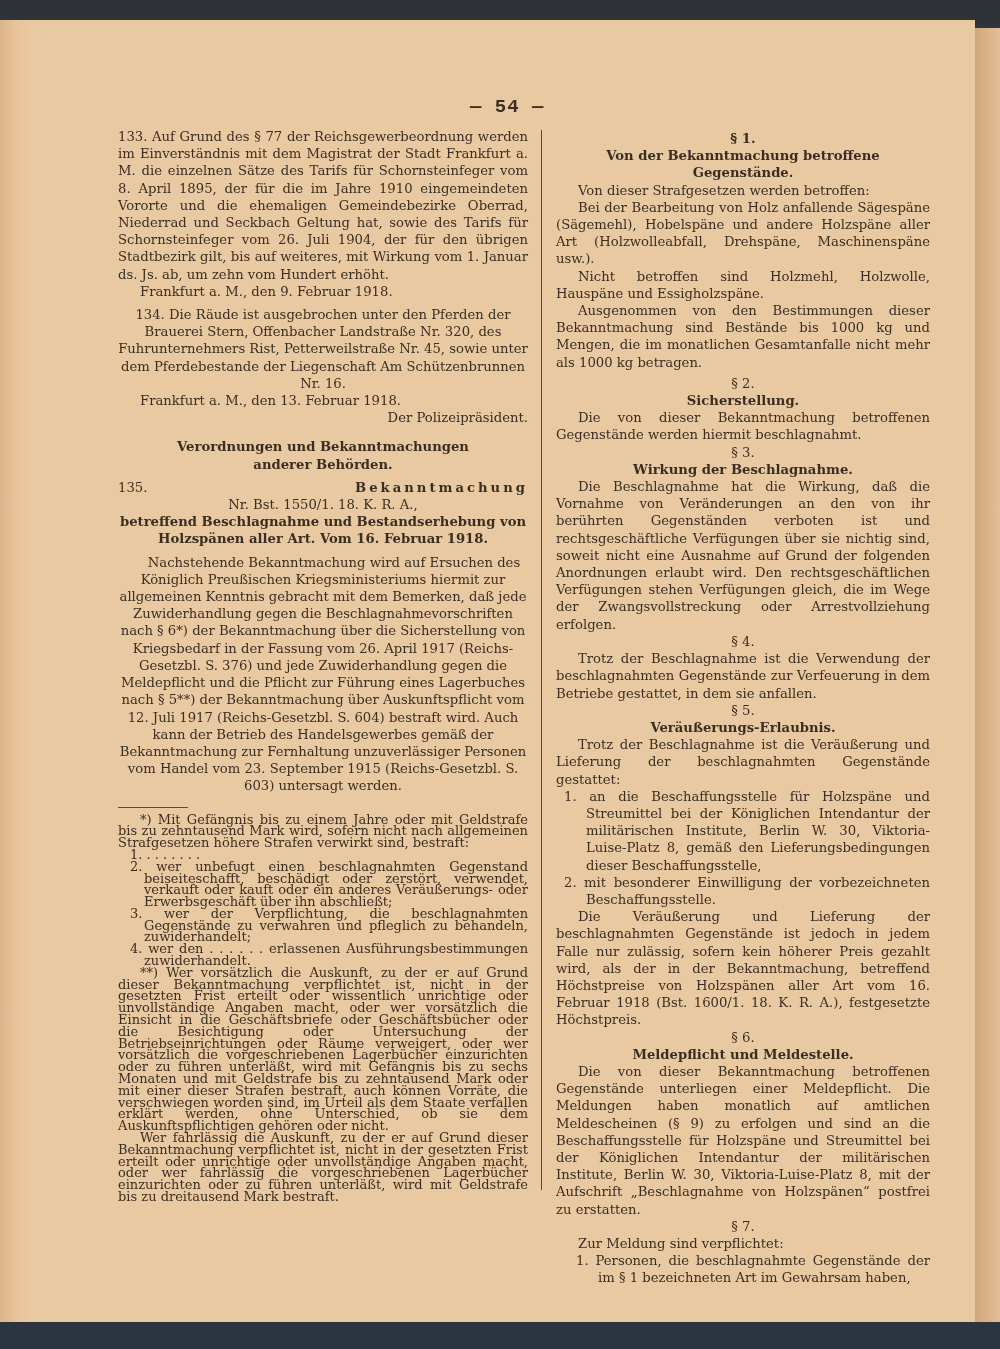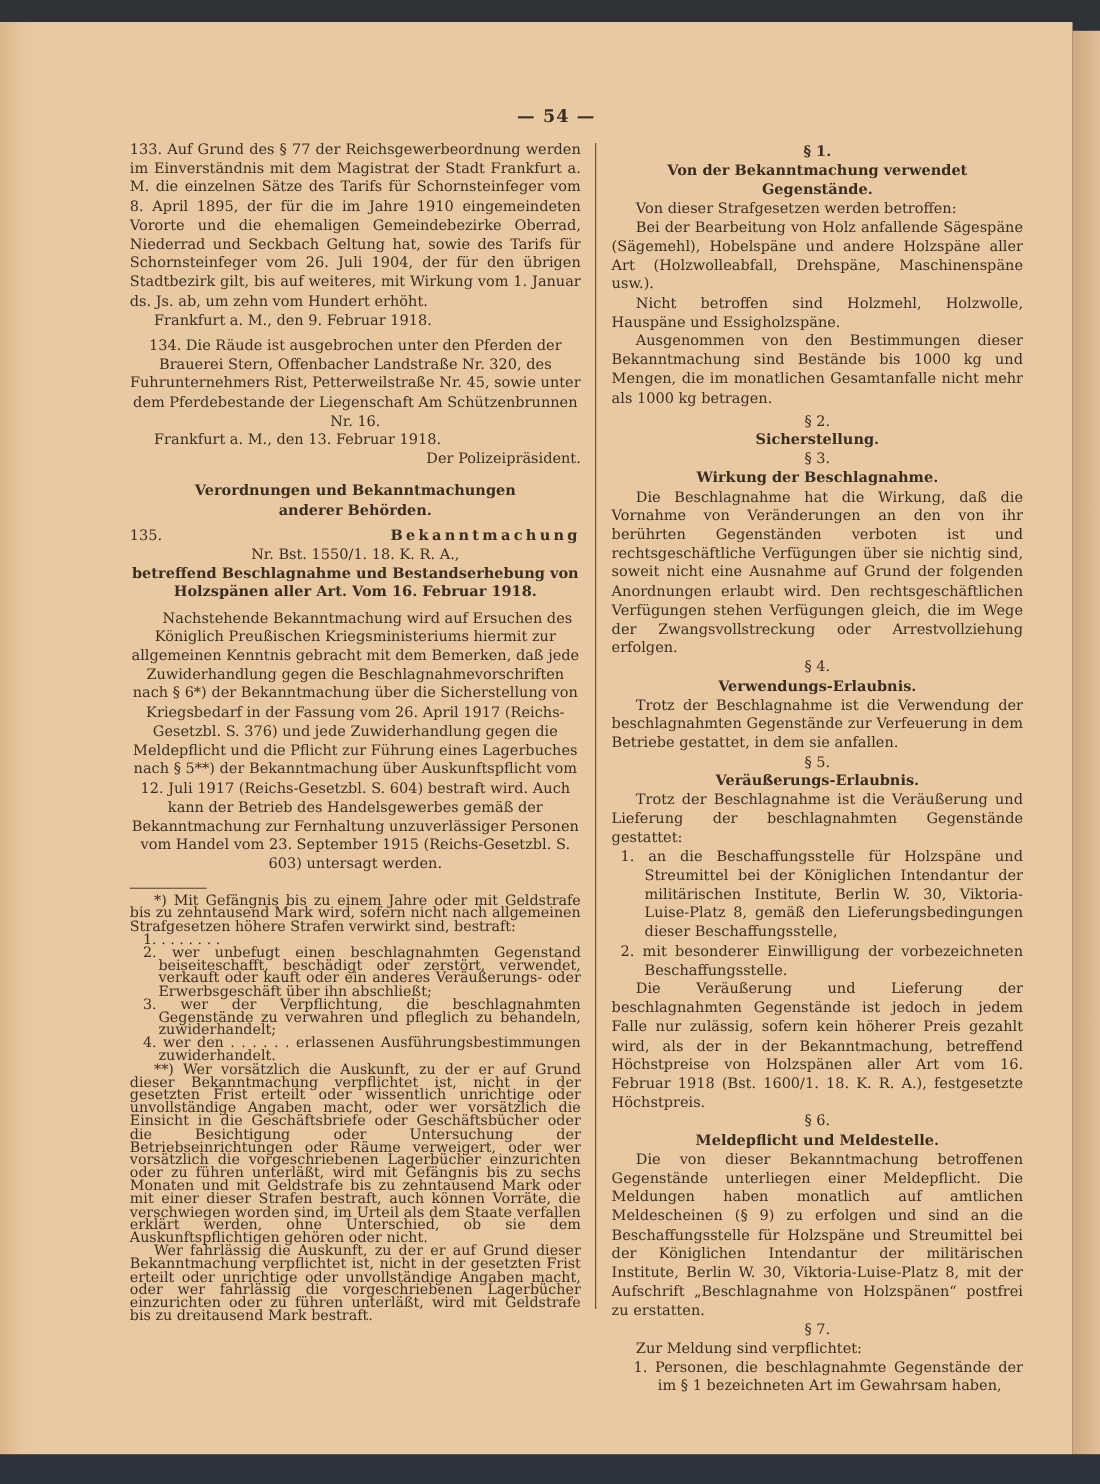--- a/index.html
+++ b/index.html
@@ -2,21 +2,21 @@
 <html><head>
 <meta charset="utf-8">
 <style>
   html, body { margin:0; padding:0; }
   body { width:1000px; height:1349px; position:relative; overflow:hidden; background:#2e3440; font-family:"DejaVu Serif", serif; color:#3a2e22; }
   .topband { position:absolute; left:0; top:0; width:1000px; height:26px; background:#2f3338; }
   .botband { position:absolute; left:0; top:1322px; width:1000px; height:27px; background:#2c3440; }
   .page { position:absolute; left:0; top:20px; width:975px; height:1305px; background:#e9c9a2; }
   .page .leftedge { position:absolute; left:0; top:0; width:30px; height:100%; background:linear-gradient(90deg,#dcb48a,#e7c59c 60%,#e9c9a2); }
   .rightpage { position:absolute; left:975px; top:28px; width:25px; height:1297px; background:linear-gradient(90deg,#cfa77d,#e3bf97); }
-  .pagenum { position:absolute; left:470px; top:96px; font-size:16px; font-weight:bold; letter-spacing:1px; }
+  .pagenum { position:absolute; left:470px; top:96px; font-size:19px; font-weight:bold; letter-spacing:1px;font-family:Liberation Mono, monospace; }
   .col { position:absolute; font-size:13.2px; line-height:17.2px; text-align:justify; }
   .colL { left:118px; top:128px; width:410px; }
   .colR { left:556px; top:130px; width:374px; }
   .divider { position:absolute; left:541px; top:130px; width:1px; height:1060px; background:#5b4a3a; }
   p { margin:0; }
   .indent { text-indent:22px; }
   .c { text-align:center; }
   .r { text-align:right; }
   .b { font-weight:bold; }
   .sp { letter-spacing:3px; }
@@ -63,35 +63,35 @@
     <p class="fnli">2. wer unbefugt einen beschlagnahmten Gegenstand beiseiteschafft, beschädigt oder zerstört, verwendet, verkauft oder kauft oder ein anderes Veräußerungs- oder Erwerbsgeschäft über ihn abschließt;</p>
     <p class="fnli">3. wer der Verpflichtung, die beschlagnahmten Gegenstände zu verwahren und pfleglich zu behandeln, zuwiderhandelt;</p>
     <p class="fnli">4. wer den . . . . . . erlassenen Ausführungsbestimmungen zuwiderhandelt.</p>
     <p class="indent">**) Wer vorsätzlich die Auskunft, zu der er auf Grund dieser Bekanntmachung verpflichtet ist, nicht in der gesetzten Frist erteilt oder wissentlich unrichtige oder unvollständige Angaben macht, oder wer vorsätzlich die Einsicht in die Geschäftsbriefe oder Geschäftsbücher oder die Besichtigung oder Untersuchung der Betriebseinrichtungen oder Räume verweigert, oder wer vorsätzlich die vorgeschriebenen Lagerbücher einzurichten oder zu führen unterläßt, wird mit Gefängnis bis zu sechs Monaten und mit Geldstrafe bis zu zehntausend Mark oder mit einer dieser Strafen bestraft, auch können Vorräte, die verschwiegen worden sind, im Urteil als dem Staate verfallen erklärt werden, ohne Unterschied, ob sie dem Auskunftspflichtigen gehören oder nicht.</p>
     <p class="indent">Wer fahrlässig die Auskunft, zu der er auf Grund dieser Bekanntmachung verpflichtet ist, nicht in der gesetzten Frist erteilt oder unrichtige oder unvollständige Angaben macht, oder wer fahrlässig die vorgeschriebenen Lagerbücher einzurichten oder zu führen unterläßt, wird mit Geldstrafe bis zu dreitausend Mark bestraft.</p>
   </div>
 </div>
 
 <div class="col colR">
   <p class="c b">§ 1.</p>
-  <p class="c b">Von der Bekanntmachung verwendet Gegenstände.</p>
+  <p class="c b">Von der Bekanntmachung betroffene Gegenstände.</p>
   <p class="indent">Von dieser Strafgesetzen werden betroffen:</p>
   <p class="indent">Bei der Bearbeitung von Holz anfallende Sägespäne (Sägemehl), Hobelspäne und andere Holzspäne aller Art (Holzwolleabfall, Drehspäne, Maschinenspäne usw.).</p>
   <p class="indent">Nicht betroffen sind Holzmehl, Holzwolle, Hauspäne und Essigholzspäne.</p>
   <p class="indent">Ausgenommen von den Bestimmungen dieser Bekanntmachung sind Bestände bis 1000 kg und Mengen, die im monatlichen Gesamtanfalle nicht mehr als 1000 kg betragen.</p>
 
   <p class="c" style="margin-top:4px;">§ 2.</p>
   <p class="c b">Sicherstellung.</p>
+  <p class="indent">Die von dieser Bekanntmachung betroffenen Gegenstände werden hiermit beschlagnahmt.</p>
 
   <p class="c">§ 3.</p>
   <p class="c b">Wirkung der Beschlagnahme.</p>
   <p class="indent">Die Beschlagnahme hat die Wirkung, daß die Vornahme von Veränderungen an den von ihr berührten Gegenständen verboten ist und rechtsgeschäftliche Verfügungen über sie nichtig sind, soweit nicht eine Ausnahme auf Grund der folgenden Anordnungen erlaubt wird. Den rechtsgeschäftlichen Verfügungen stehen Verfügungen gleich, die im Wege der Zwangsvollstreckung oder Arrestvollziehung erfolgen.</p>
 
   <p class="c">§ 4.</p>
-  <p class="c b">Verwendungs-Erlaubnis.</p>
   <p class="indent">Trotz der Beschlagnahme ist die Verwendung der beschlagnahmten Gegenstände zur Verfeuerung in dem Betriebe gestattet, in dem sie anfallen.</p>
 
   <p class="c">§ 5.</p>
   <p class="c b">Veräußerungs-Erlaubnis.</p>
   <p class="indent">Trotz der Beschlagnahme ist die Veräußerung und Lieferung der beschlagnahmten Gegenstände gestattet:</p>
   <p class="li" style="margin-left:8px;">1. an die Beschaffungsstelle für Holzspäne und Streumittel bei der Königlichen Intendantur der militärischen Institute, Berlin W. 30, Viktoria-Luise-Platz 8, gemäß den Lieferungsbedingungen dieser Beschaffungsstelle,</p>
   <p class="li" style="margin-left:8px;">2. mit besonderer Einwilligung der vorbezeichneten Beschaffungsstelle.</p>
   <p class="indent">Die Veräußerung und Lieferung der beschlagnahmten Gegenstände ist jedoch in jedem Falle nur zulässig, sofern kein höherer Preis gezahlt wird, als der in der Bekanntmachung, betreffend Höchstpreise von Holzspänen aller Art vom 16. Februar 1918 (Bst. 1600/1. 18. K. R. A.), festgesetzte Höchstpreis.</p>
 
   <p class="c">§ 6.</p>

